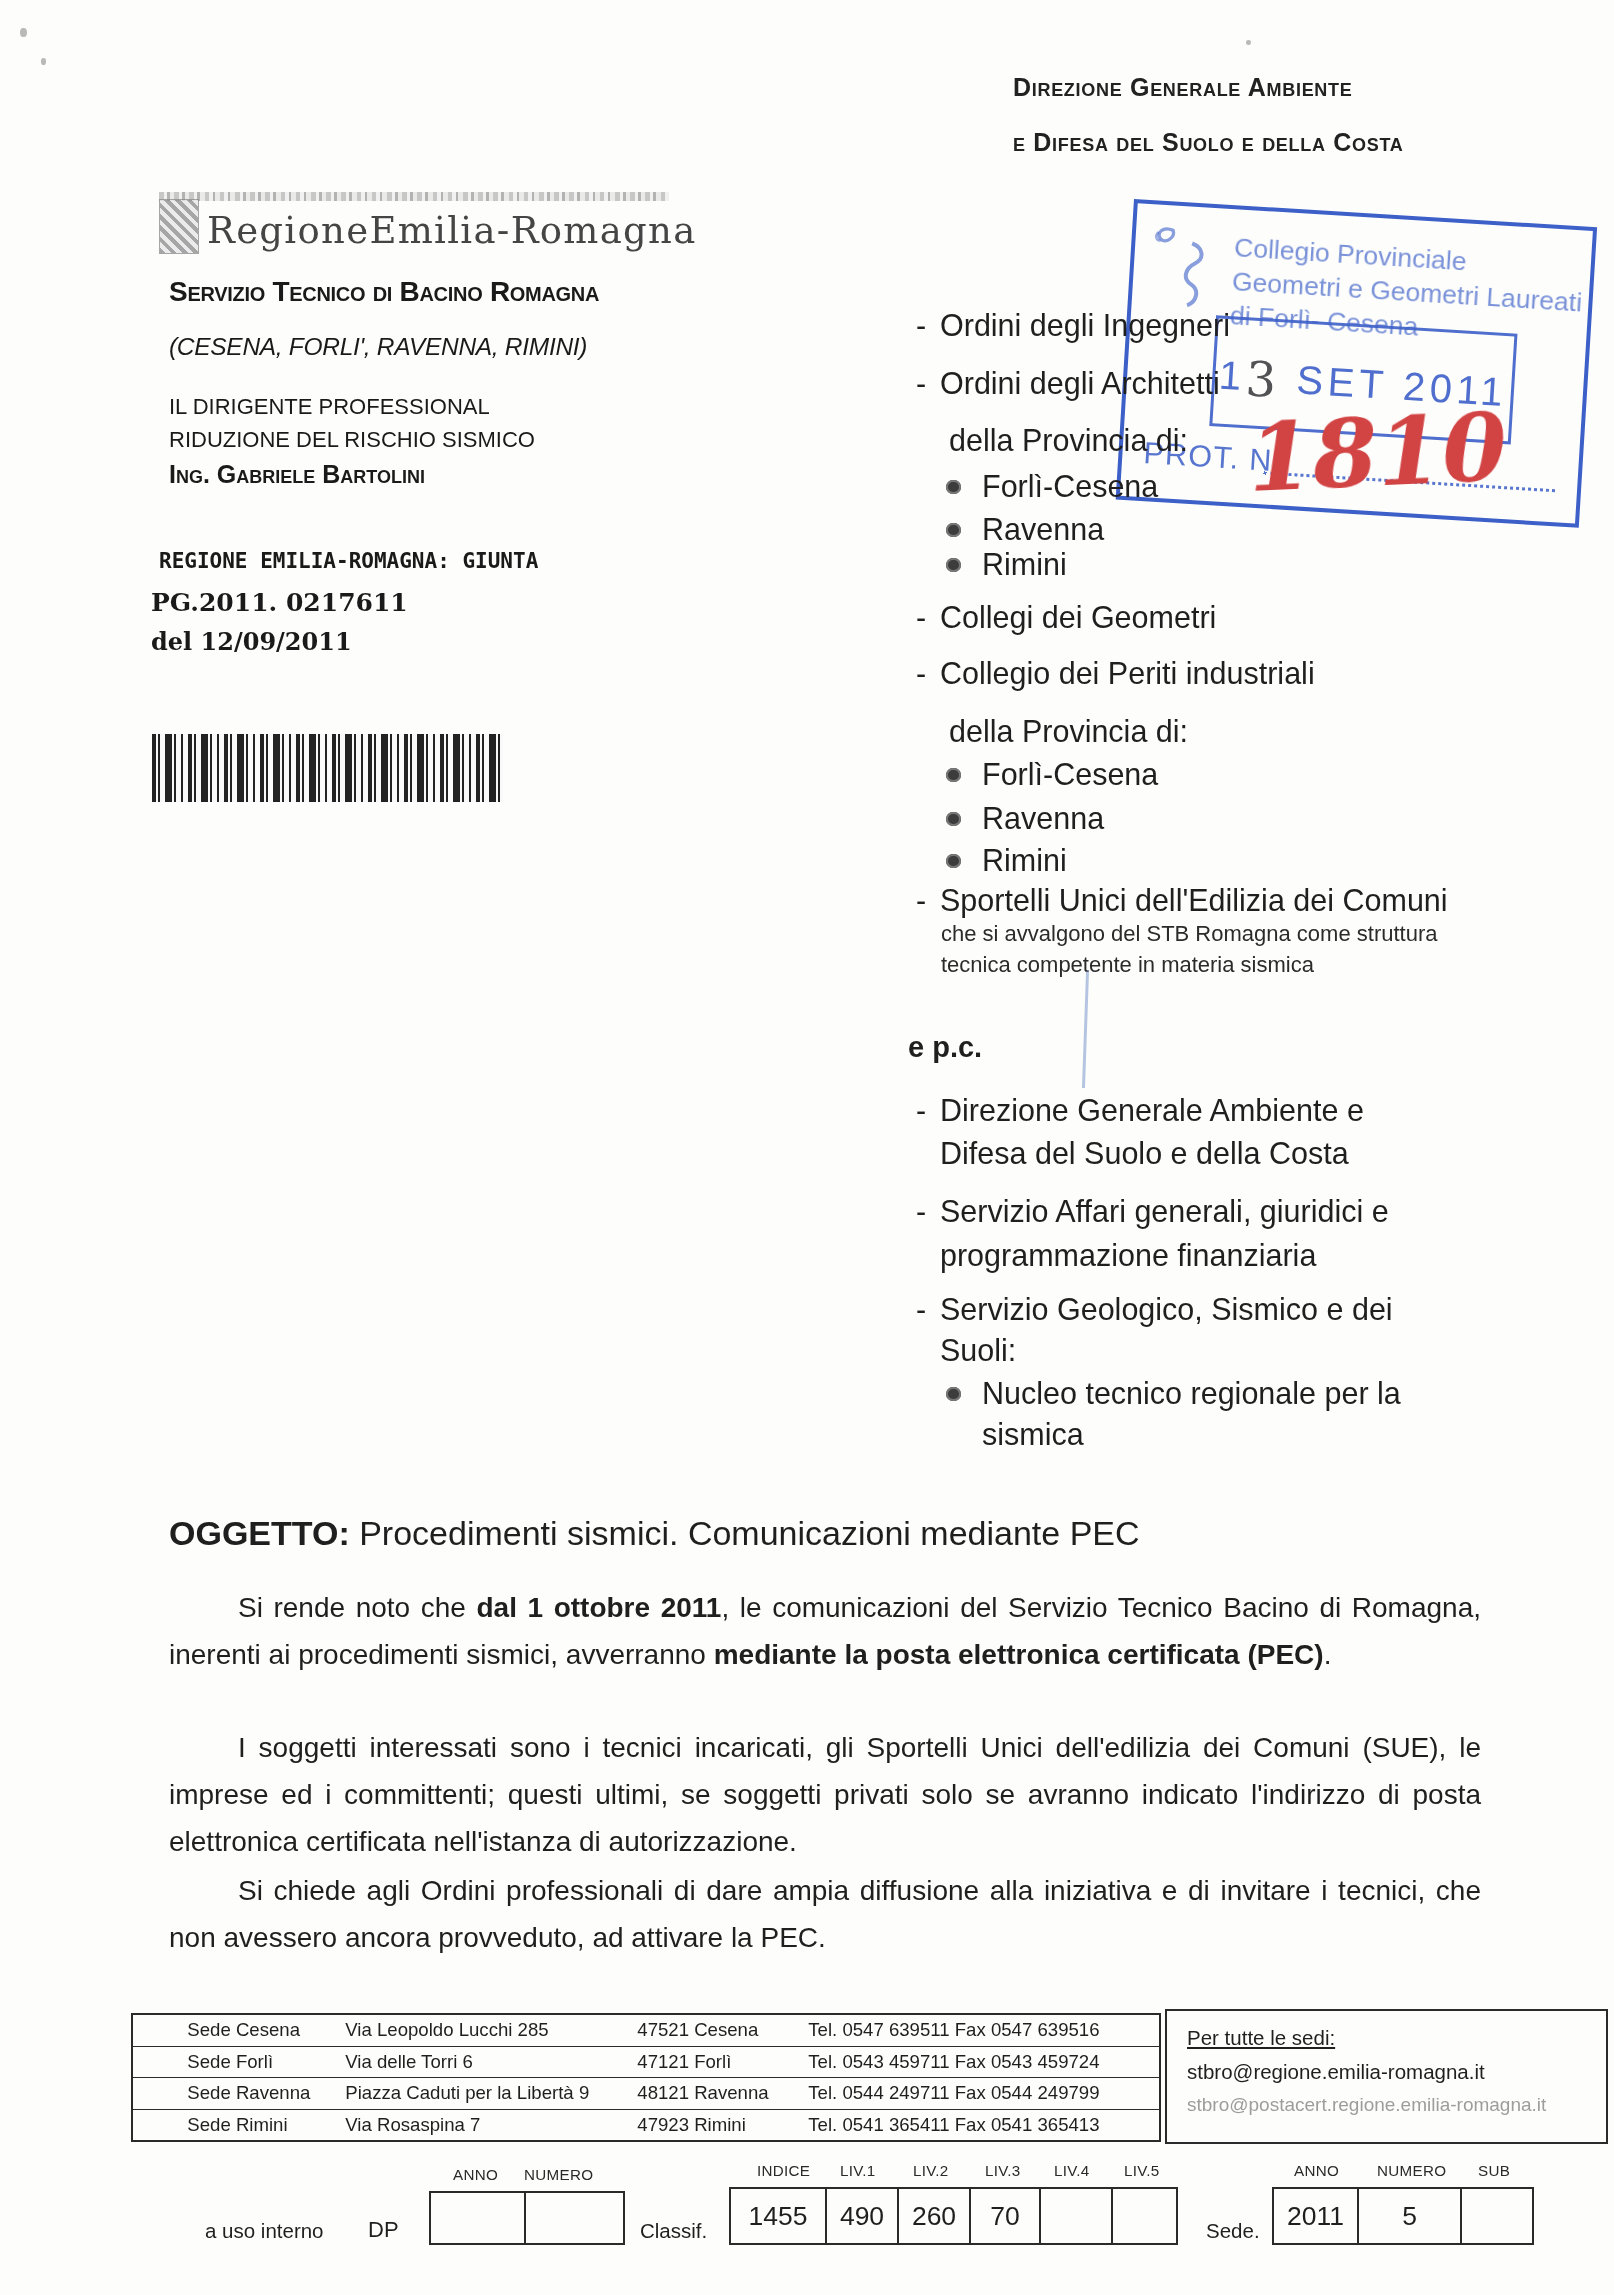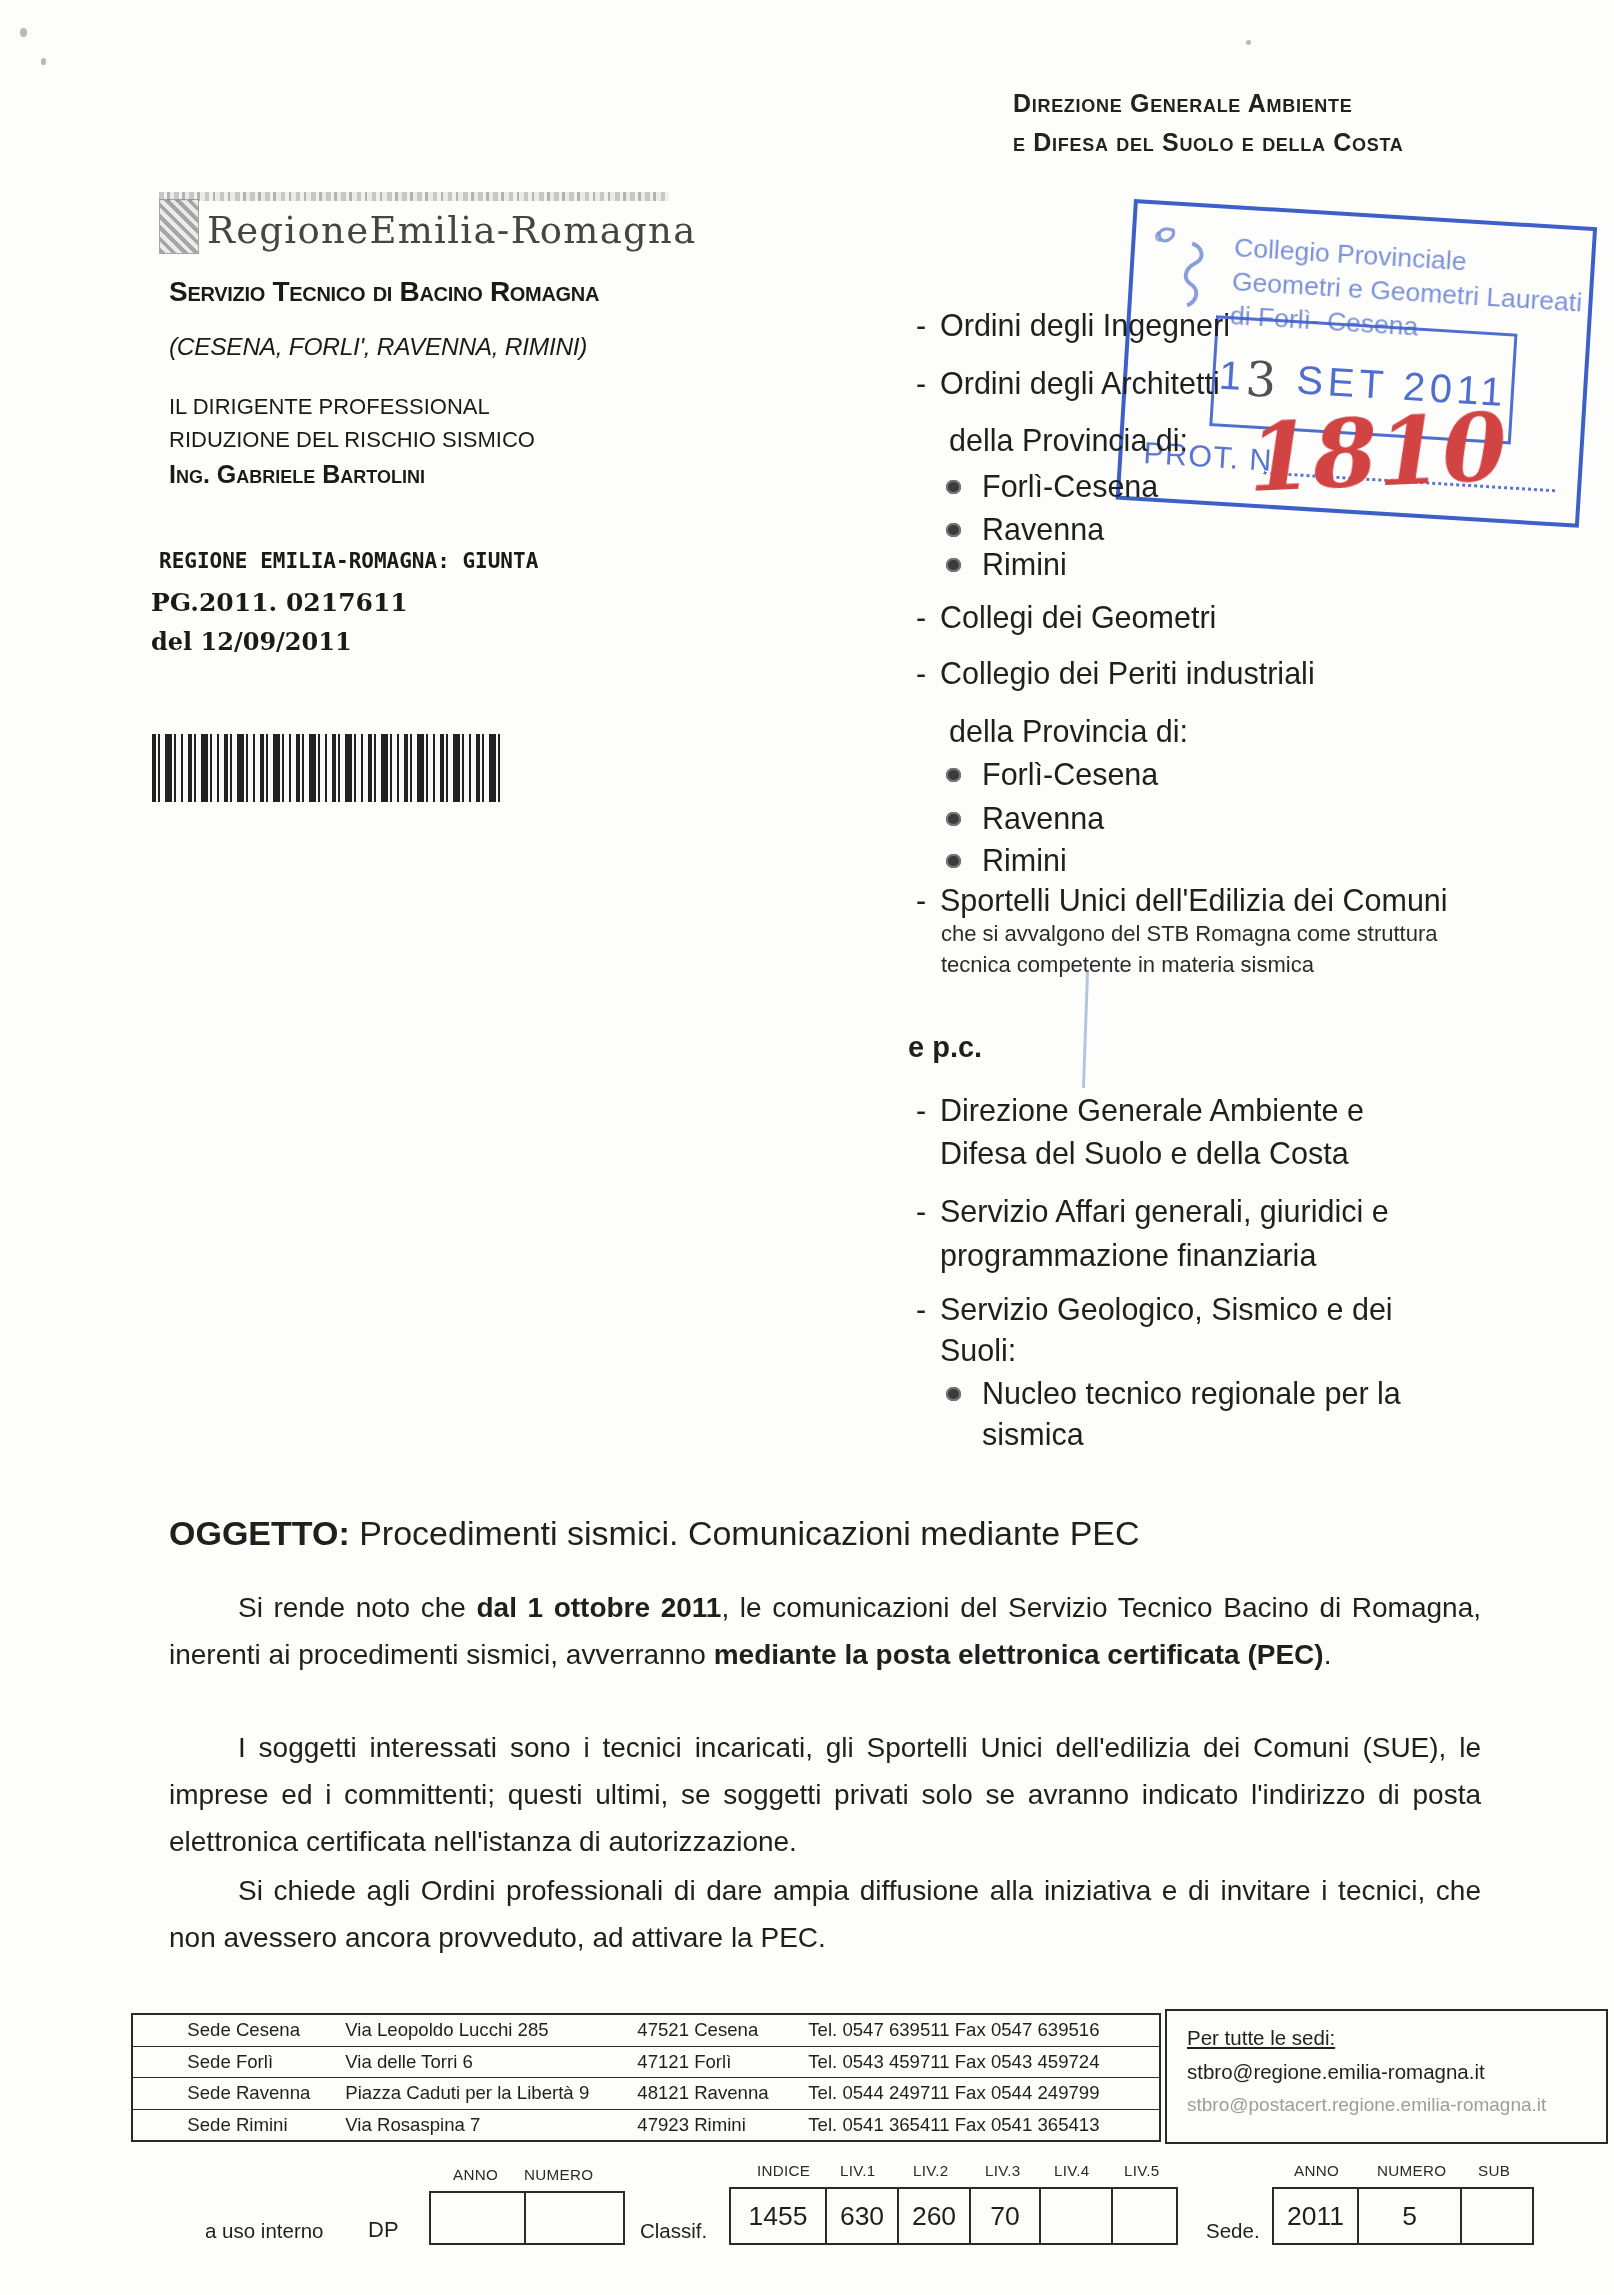--- a/index.html
+++ b/index.html
@@ -60,21 +60,21 @@
 </style>
 </head>
 <body>
 
 <div class="page">
 
   <div class="speck" style="left:20px;top:28px;width:6.6px;height:9.3px;"></div>
   <div class="speck" style="left:41px;top:58px;width:5.3px;height:6.6px;"></div>
   <div class="speck" style="left:1246px;top:40px;width:4.6px;height:4.6px;"></div>
 
-  <div class="abs sc ink scan" style="left:1013px;top:89px;font-size:25px;font-weight:600;letter-spacing:0.7px;white-space:nowrap;text-align:center;">Direzione  Generale Ambiente</div>
+  <div class="abs sc ink scan" style="left:1013px;top:73px;font-size:25px;font-weight:600;letter-spacing:0.7px;white-space:nowrap;text-align:center;">Direzione  Generale Ambiente</div>
   <div class="abs sc ink scan" style="left:1013px;top:128px;font-size:25px;font-weight:600;letter-spacing:0.7px;white-space:nowrap;">e Difesa del Suolo e della Costa</div>
 
   <div class="abs smear" style="left:159px;top:192px;width:510px;height:8.6px;"></div>
   <div class="abs logo-icon" style="left:159px;top:199px;width:38px;height:53px;"></div>
   <div class="abs logo-word" style="left:207px;top:209px;font-size:37px;white-space:nowrap;">RegioneEmilia-Romagna</div>
 
   <div class="abs sc scan" style="left:169px;top:276px;font-size:28px;font-weight:600;white-space:nowrap;letter-spacing:-0.3px;">Servizio Tecnico di Bacino Romagna</div>
   <div class="abs scan" style="left:169px;top:333px;font-size:24.5px;font-style:italic;white-space:nowrap;letter-spacing:-0.3px;">(CESENA, FORLI', RAVENNA, RIMINI)</div>
   <div class="abs scan" style="left:169px;top:394px;font-size:22px;white-space:nowrap;">IL DIRIGENTE PROFESSIONAL</div>
   <div class="abs scan" style="left:169px;top:427px;font-size:22px;white-space:nowrap;">RIDUZIONE DEL RISCHIO SISMICO</div>
@@ -232,21 +232,21 @@
 
   <div class="abs" style="left:640px;top:2219px;font-size:20.5px;">Classif.</div>
   <div class="abs clabel" style="left:757px;top:2162px;">INDICE</div>
   <div class="abs clabel" style="left:840px;top:2162px;">LIV.1</div>
   <div class="abs clabel" style="left:913px;top:2162px;">LIV.2</div>
   <div class="abs clabel" style="left:985px;top:2162px;">LIV.3</div>
   <div class="abs clabel" style="left:1054px;top:2162px;">LIV.4</div>
   <div class="abs clabel" style="left:1124px;top:2162px;">LIV.5</div>
   <div class="abs boxgrp" style="left:729px;top:2187px;width:445px;height:54px;">
     <div class="cbox" style="width:94px;">1455</div>
-    <div class="cbox" style="width:70px;">630</div>
+    <div class="cbox" style="width:70px;">490</div>
     <div class="cbox" style="width:70px;">260</div>
     <div class="cbox" style="width:68px;">70</div>
     <div class="cbox" style="width:70px;"></div>
     <div class="cbox" style="flex:1;"></div>
   </div>
 
   <div class="abs" style="left:1206px;top:2219px;font-size:20.5px;">Sede.</div>
   <div class="abs clabel" style="left:1294px;top:2162px;">ANNO</div>
   <div class="abs clabel" style="left:1377px;top:2162px;">NUMERO</div>
   <div class="abs clabel" style="left:1478px;top:2162px;">SUB</div>

